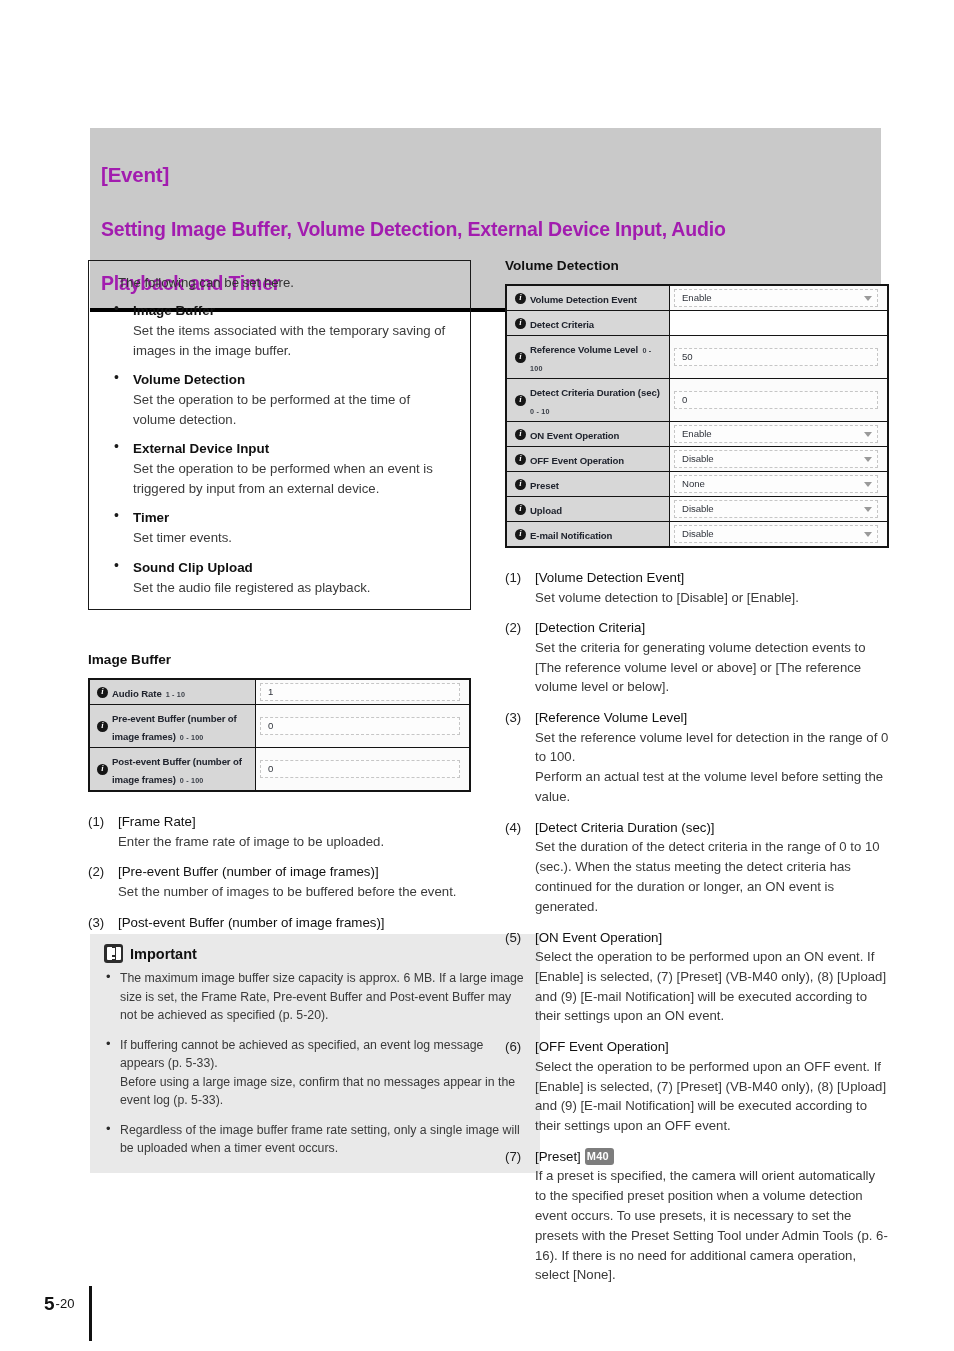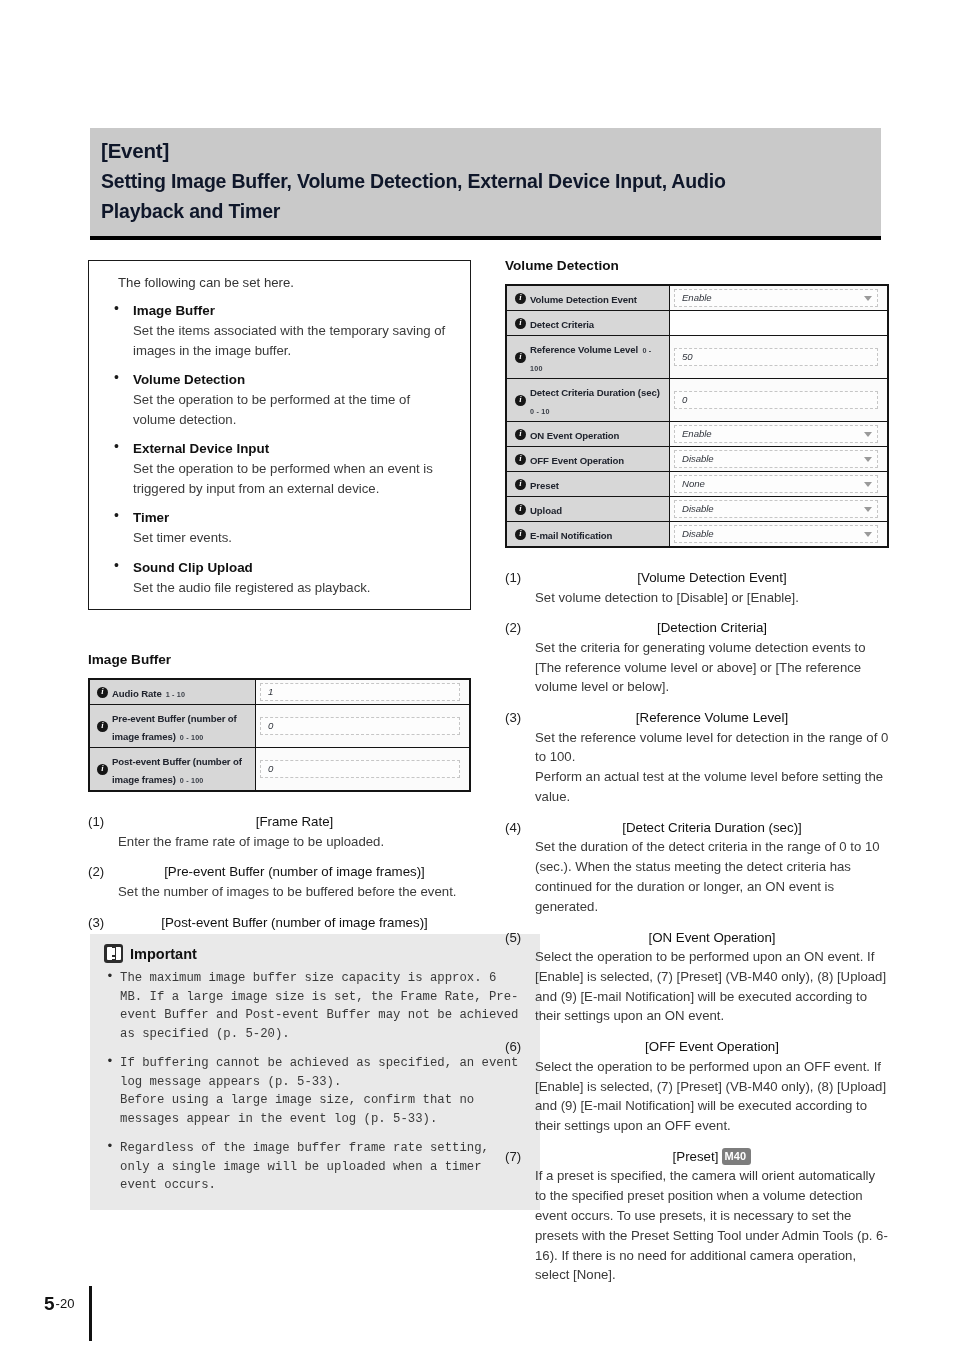--- a/index.html
+++ b/index.html
@@ -23,22 +23,23 @@
     width: 791px;
     background: #c9c9c9;
     border-bottom: 4px solid #000000;
     padding: 8px 0 10px 11px;
   }
   .page-header .hline {
     font-weight: bold;
     font-size: 20.5px;
     line-height: 30px;
     letter-spacing: -0.2px;
-    color: #0f172a;
+    color: #a21caf;
     white-space: nowrap;
+    margin-top: 24px;
   }
   .page-header .hline.sub { font-size: 19.5px; }
 
   
   .col-left {
     position: absolute;
     left: 88px; top: 260px;
     width: 383px;
   }
   .col-right {
@@ -162,21 +163,20 @@
   .ui-field {
     flex: 1 1 auto;
     margin: 3px 4px;
     border: 1px dashed #c6c6c6;
     background: #fdfdfd;
     display: flex;
     align-items: center;
     justify-content: space-between;
     padding: 2px 5px 2px 7px;
     min-height: 15px;
-    font-style: italic;
   }
   .ui-field .val {
     font-size: 9.6px;
     color: #30343c;
     line-height: 12px;
     letter-spacing: -0.05px;
   }
   .caret {
     width: 0; height: 0;
     border-left: 4.5px solid transparent;
@@ -208,21 +208,20 @@
     left: 0; top: 0;
     font-size: 13.2px;
     line-height: 19.5px;
     color: #222222;
   }
   .n-title {
     font-size: 13.3px;
     line-height: 19.5px;
     color: #111111;
     display: block;
-    text-align: center;
   }
   .n-body {
     font-size: 13.2px;
     line-height: 19.8px;
     color: #3a3a3a;
     display: block;
   }
   .badge-m40 {
     display: inline-block;
     background: #7d7d7d;
@@ -293,21 +292,20 @@
     color: #111111;
   }
   ul.imp-list { list-style: none; margin: 0; padding: 0; }
   ul.imp-list > li {
     position: relative;
     padding-left: 16px;
     margin-bottom: 11px;
     font-size: 12.3px;
     line-height: 18.5px;
     color: #3a3a3a;
-    font-family: Liberation Mono, monospace;
   }
   ul.imp-list > li:last-child { margin-bottom: 0; }
   ul.imp-list > li:before {
     content: "\2022";
     position: absolute;
     left: 2px; top: -1px;
     font-size: 13px;
     color: #2a2a2a;
   }
   .imp-list .ln { display: block; }

